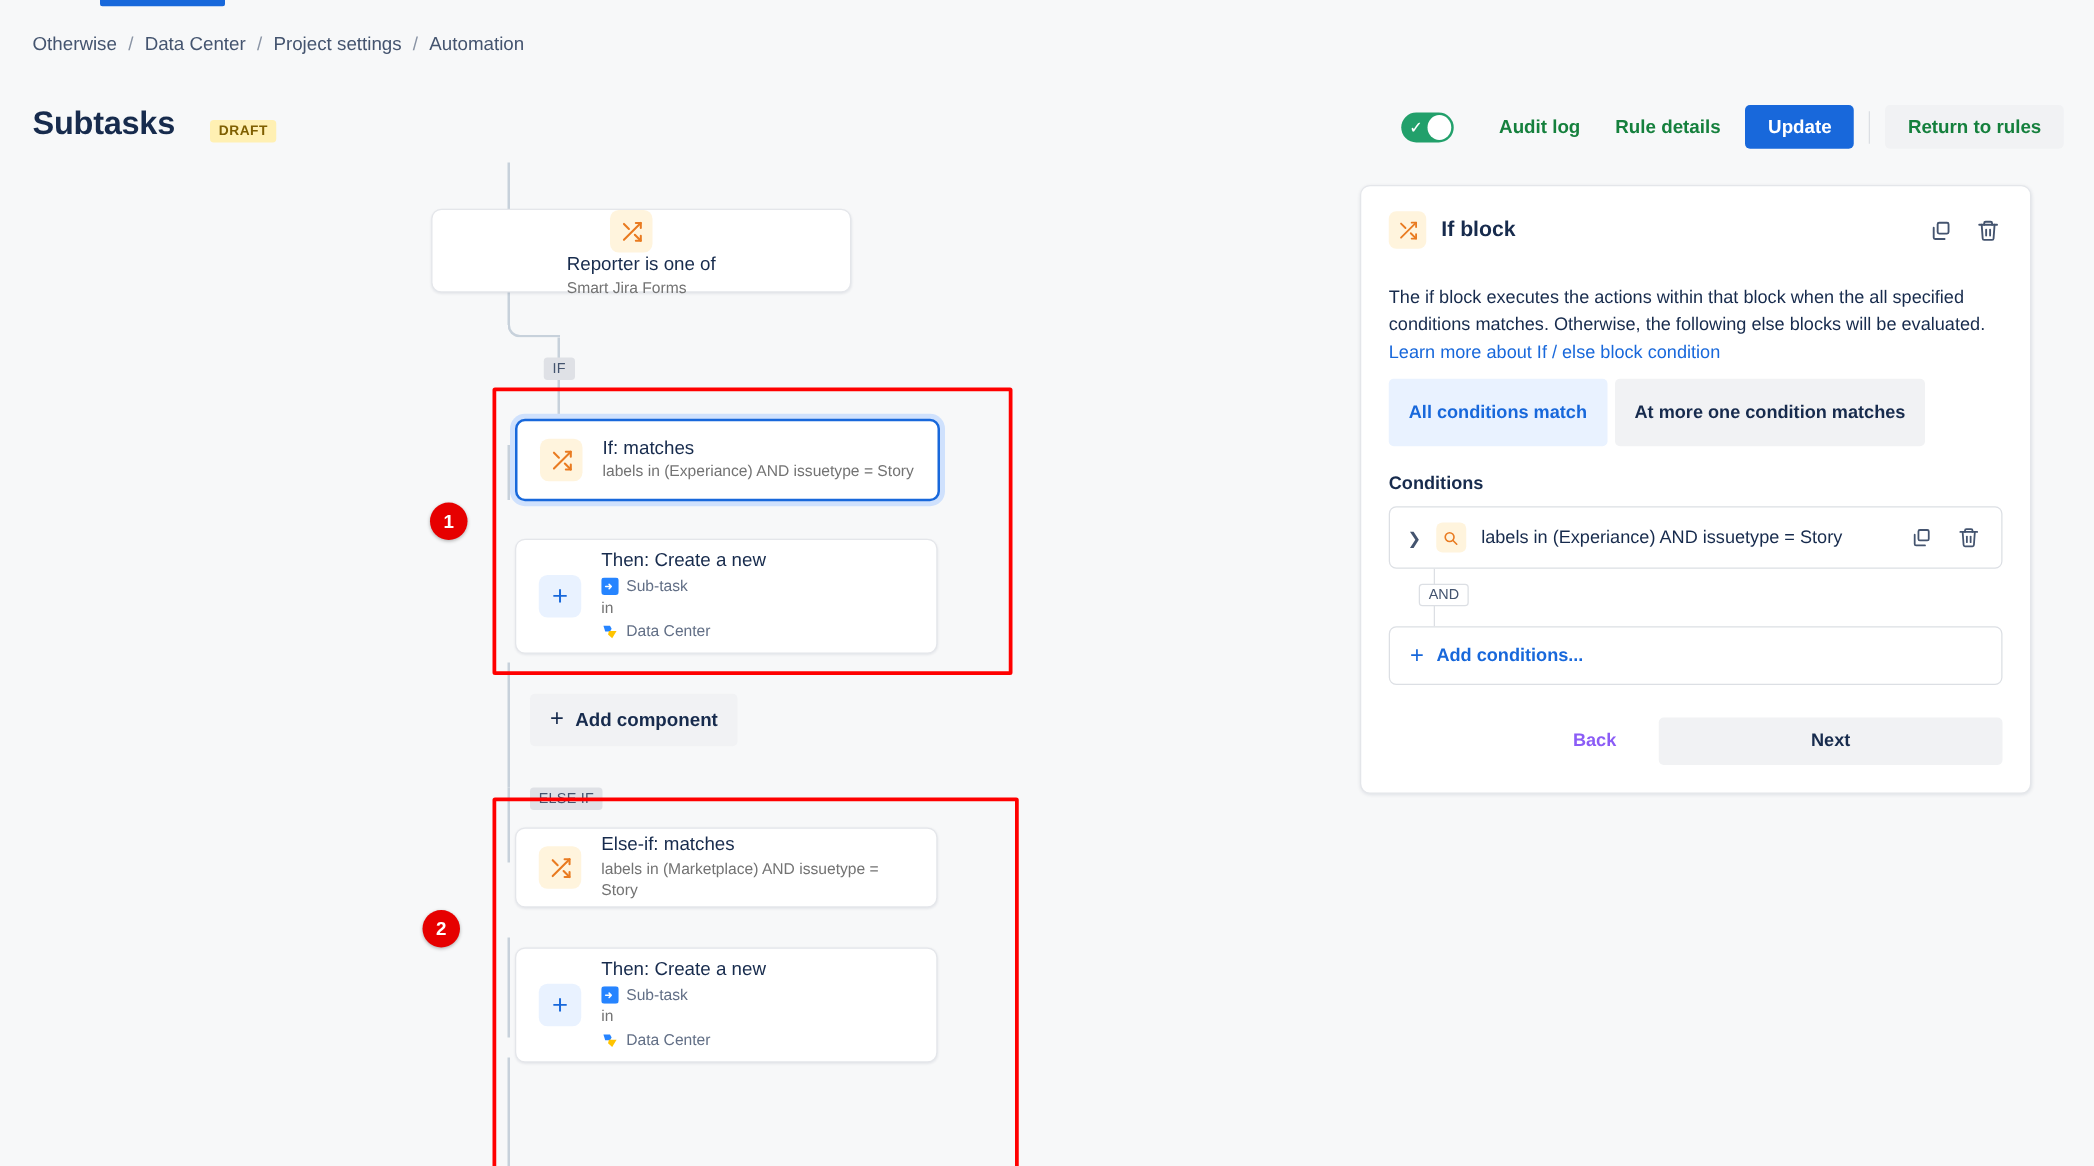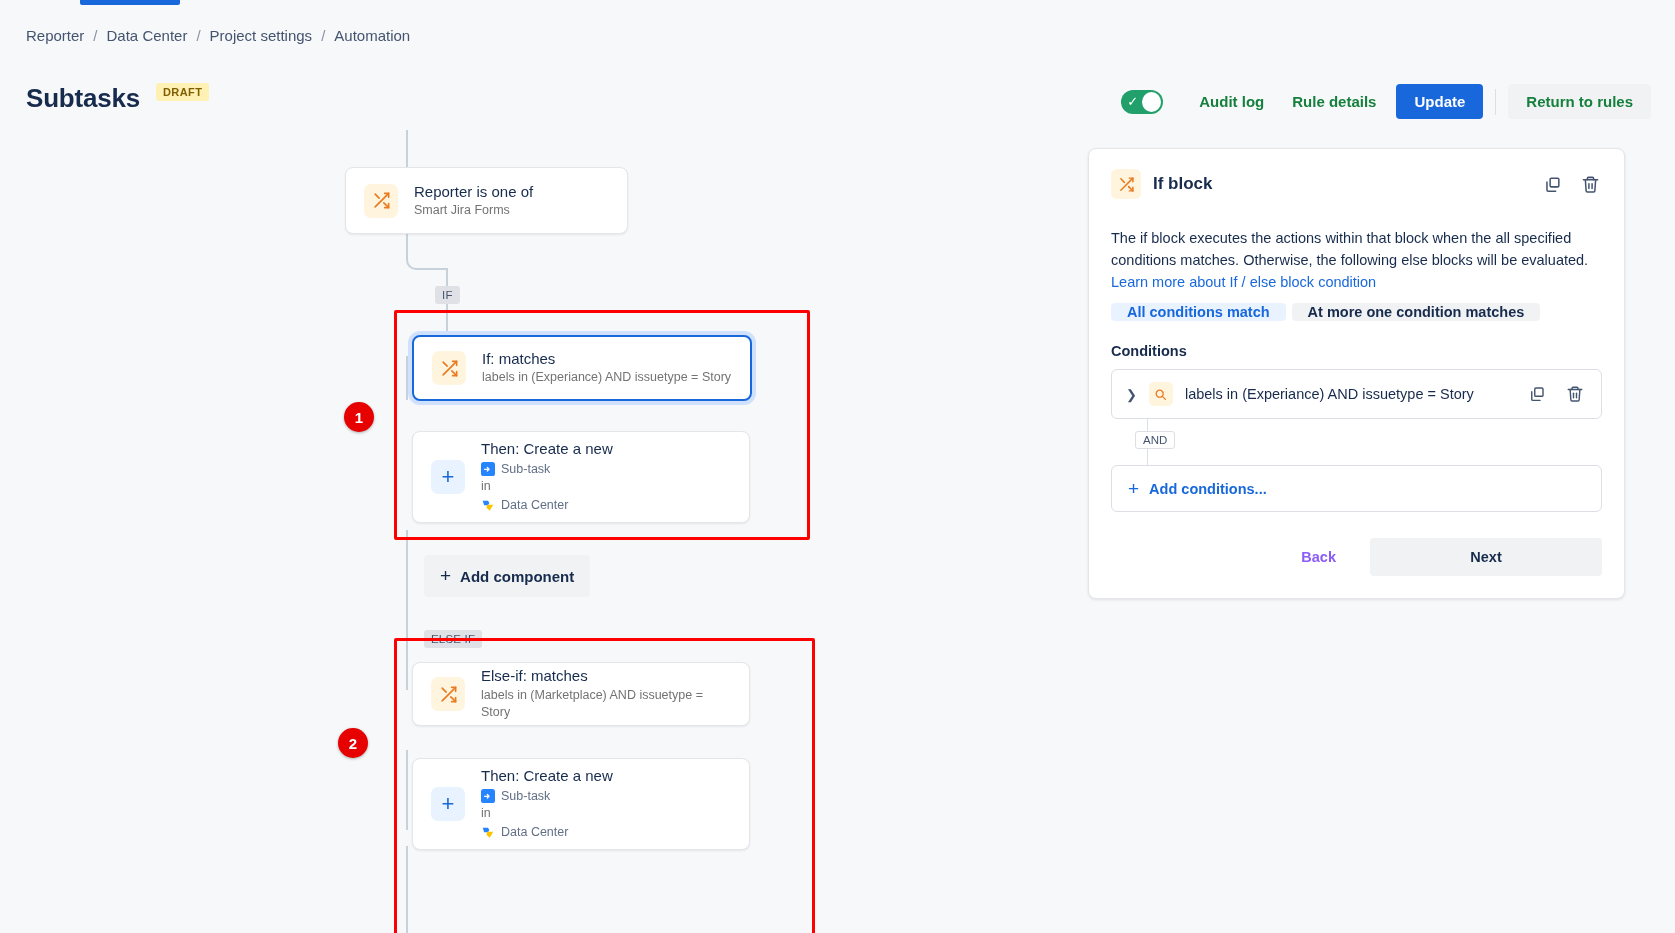--- a/index.html
+++ b/index.html
@@ -16,21 +16,21 @@
   .top-accent { position: absolute; top: 0; left: 0; width: 1675px; height: 5px; background: #f7f8f9; }
   .top-accent .tab-mark { position: absolute; left: 80px; top: 0; width: 100px; height: 5px; background: #1868db; border-radius: 0 0 2px 2px; }
 
   
   .breadcrumb { position: absolute; left: 26px; top: 27px; display: flex; align-items: center; font-size: 15px; }
   .crumb { color: #44546f; }
   .crumb.link { cursor: pointer; }
   .crumb-sep { color: #8993a4; margin: 0 9px; }
 
   
-  .title-row { position: absolute; left: 26px; top: 83px; display: flex; align-items: flex-start; gap: 16px; }
+  .title-row { position: absolute; left: 26px; top: 83px; display: flex; align-items: flex-end; gap: 28px; }
   .page-title { font-size: 26px; font-weight: bold; color: #172b4d; letter-spacing: -0.2px; }
   .draft-badge {
     background: #fff0b3; color: #7f5f01; font-size: 11px; font-weight: bold;
     letter-spacing: .4px; padding: 3px 7px; border-radius: 3px;
   }
 
   
   .toolbar { position: absolute; right: 24px; top: 84px; display: flex; align-items: center; gap: 0; }
   .toggle {
     width: 42px; height: 24px; border-radius: 14px; background: #22a06b;
@@ -110,21 +110,21 @@
   .panel-title { font-size: 17px; font-weight: bold; color: #172b4d; }
   .panel-head-actions { margin-left: auto; display: flex; gap: 14px; align-items: center; }
   .icon-btn { width: 24px; height: 24px; display: flex; align-items: center; justify-content: center; cursor: pointer; color: #44546f; }
 
   .panel-desc { font-size: 14.5px; color: #172b4d; line-height: 1.52; margin-top: 28px; }
   .panel-desc a { color: #1868db; text-decoration: none; cursor: pointer; }
 
   .panel-label { font-size: 14.5px; font-weight: bold; color: #172b4d; margin-top: 22px; }
   .seg-group { display: flex; gap: 6px; margin-top: 10px; }
   .seg {
-    font-size: 14.5px; font-weight: bold; padding: 1px 16px; border-radius: 4px;
+    font-size: 14.5px; font-weight: bold; padding: 19px 16px; border-radius: 4px;
     border: none; cursor: pointer; font-family: "Liberation Sans", sans-serif;
     background: #f1f2f4; color: #172b4d;
   }
   .seg.active { background: #e9f2ff; color: #1868db; }
 
   .cond-label { font-size: 14.5px; font-weight: bold; color: #172b4d; margin-top: 22px; }
   .cond-row {
     margin-top: 10px; border: 1px solid #dcdfe4; border-radius: 6px;
     display: flex; align-items: center; padding: 12px 14px; background: #fff; cursor: pointer;
   }
@@ -150,34 +150,34 @@
 
   .panel-footer { display: flex; align-items: center; margin-top: 26px; }
   .btn-back {
     background: transparent; border: none; font-size: 14.5px; font-weight: bold;
     color: #8b5cf6; cursor: pointer; padding: 10px 22px; border-radius: 4px;
     margin-left: auto; margin-right: 12px; font-family: "Liberation Sans", sans-serif;
   }
   .btn-next {
     background: #f1f2f4; border: none; font-size: 14.5px; font-weight: bold;
     color: #172b4d; cursor: pointer; padding: 11px 22px; border-radius: 4px;
-    width: 232px; font-family: "Liberation Sans", sans-serif;
+    width: 275px; font-family: "Liberation Sans", sans-serif;
   }
 </style>
 </head>
 <body>
 
 <div id="app">
 
   <div class="top-accent">
     <div class="tab-mark"></div>
   </div>
 
   <nav class="breadcrumb">
-    <span class="crumb link">Reporter</span>
+    <span class="crumb link">Otherwise</span>
     <span class="crumb-sep">/</span>
     <span class="crumb link">Data Center</span>
     <span class="crumb-sep">/</span>
     <span class="crumb link">Project settings</span>
     <span class="crumb-sep">/</span>
     <span class="crumb link">Automation</span>
   </nav>
 
   <div class="title-row">
     <span class="page-title">Subtasks</span>
@@ -201,21 +201,21 @@
     <div class="spine" style="top:0; height:130px;"></div>
     <div class="spine" style="top:226px; height:44px;"></div>
     <div class="spine" style="top:400px; height:100px;"></div>
     <div class="spine" style="top:500px; height:60px;"></div>
     <div class="spine" style="top:620px; height:80px;"></div>
     <div class="spine" style="top:716px; height:87px;"></div>
 
     <div class="elbow" style="left:406px; top:100px; width:42px; height:40px;"></div>
     <div class="spine" style="left:446px; top:140px; height:90px;"></div>
 
-    <div class="node-card" style="left:345px; top:37px; width:283px; height:67px;">
+    <div class="node-card" style="left:345px; top:37px; width:336px; height:67px;flex-direction:column;">
       <div class="ic amber">
         <svg width="19" height="19" viewBox="0 0 24 24" fill="none" stroke="#e97b21" stroke-width="2.1" stroke-linecap="round" stroke-linejoin="round">
           <polyline points="16 3 21 3 21 8"></polyline>
             <line x1="4" y1="20" x2="21" y2="3"></line>
           <polyline points="21 16 21 21 16 21"></polyline>
             <line x1="15" y1="15" x2="21" y2="21"></line>
           <line x1="4" y1="4" x2="9" y2="9"></line>
         </svg>
       </div>
       <div class="node-text">

